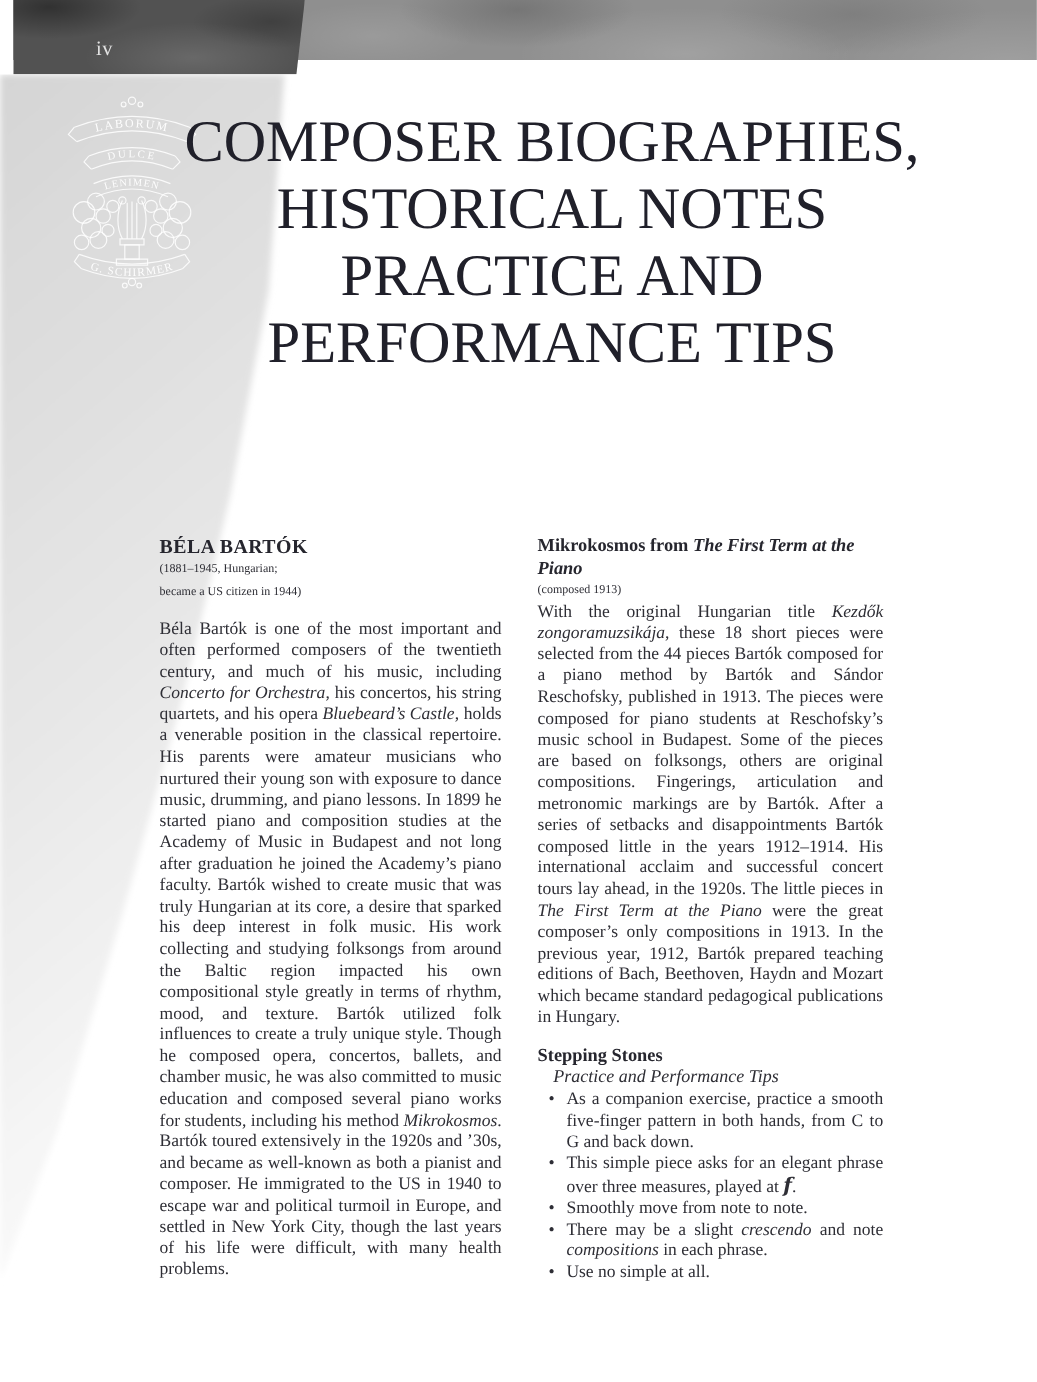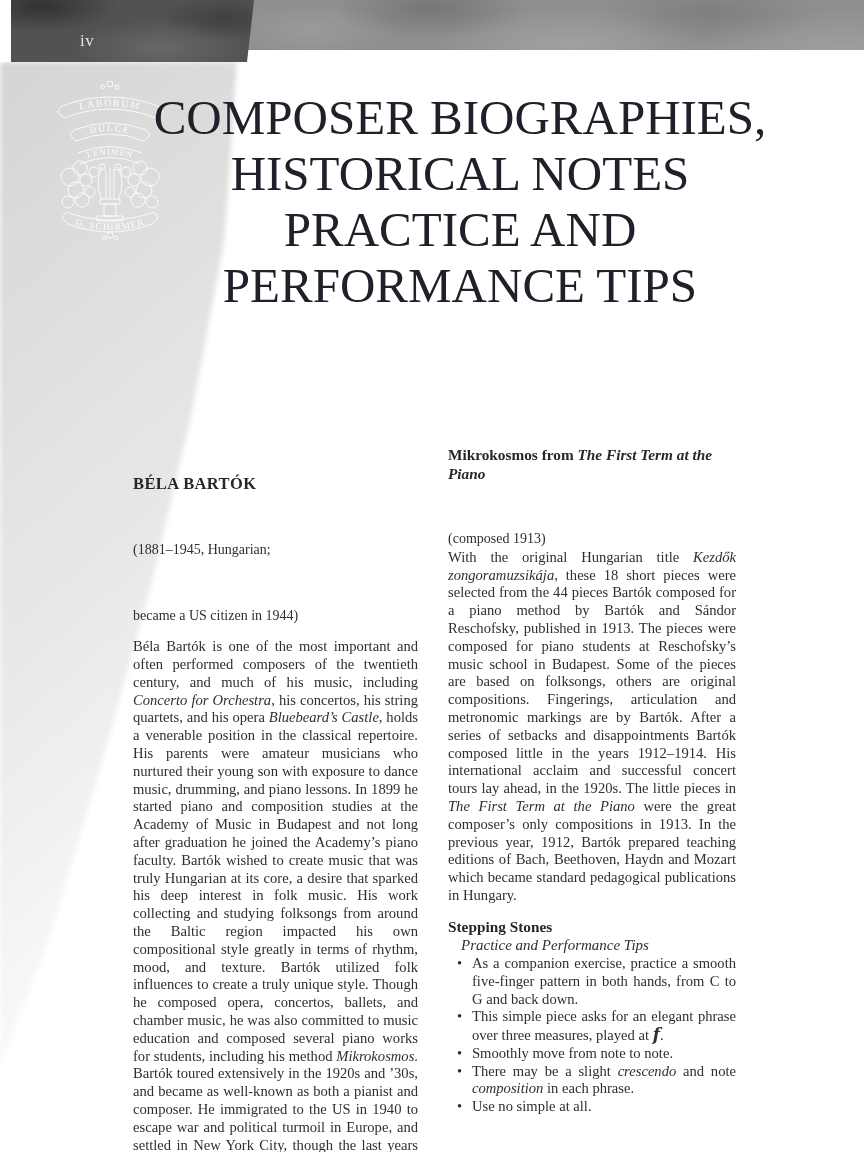--- a/index.html
+++ b/index.html
@@ -60,22 +60,22 @@
   .title-and  { font-size:21px; line-height:19px; margin:2px 0 13px 0; letter-spacing:2px; }
 
   
   .columns {
     position:absolute; top:446px; left:133px; width:603px;
     display:flex; gap:30px; color:#2e2e35;
   }
   .col-left  { width:285px; }
   .col-right { width:288px; }
 
-  .col-heading  { font-weight:bold; font-size:16.5px; line-height:20px; letter-spacing:0.4px; color:#26262e;margin-top:28px; }
-  .col-subline  { font-size:14px; line-height:18.6px;margin-top:47px; }
+  .col-heading  { font-weight:bold; font-size:16.5px; line-height:20px; letter-spacing:0.4px; color:#26262e; }
+  .col-subline  { font-size:10px; line-height:18.6px; }
   .col-heading2 { font-weight:bold; font-size:15.3px; line-height:18.6px; color:#26262e; }
 
   .body-par {
     margin:13px 0 0 0;
     font-size:14.6px; line-height:17.8px;
     text-align:justify;
   }
   .body-par.no-margin { margin-top:0; }
 
   .ss-heading { font-weight:bold; font-size:15.3px; line-height:18.6px; margin-top:13px; color:#26262e; }
@@ -204,19 +204,19 @@
       <div class="col-heading2"><span class="seg-bold">Mikrokosmos from </span><span class="seg-bold-italic">The First Term at the Piano</span></div>
       <div class="col-subline">(composed 1913)</div>
       <p class="body-par no-margin"><span>With the original Hungarian title </span><span class="seg-italic">Kezdők zongoramuzsikája</span><span>, these 18 short pieces were selected from the 44 pieces Bartók composed for a piano method by Bartók and Sándor Reschofsky, published in 1913. The pieces were composed for piano students at Reschofsky’s music school in Budapest. Some of the pieces are based on folksongs, others are original compositions. Fingerings, articulation and metronomic markings are by Bartók. After a series of setbacks and disappointments Bartók composed little in the years 1912–1914. His international acclaim and successful concert tours lay ahead, in the 1920s. The little pieces in </span><span class="seg-italic">The First Term at the Piano</span><span> were the great composer’s only compositions in 1913. In the previous year, 1912, Bartók prepared teaching editions of Bach, Beethoven, Haydn and Mozart which became standard pedagogical publications in Hungary.</span></p>
 
       <div class="ss-heading">Stepping Stones</div>
       <div class="ss-sub">Practice and Performance Tips</div>
       <ul class="tips">
         <li><span>As a companion exercise, practice a smooth five-finger pattern in both hands, from C to G and back down.</span></li>
         <li><span>This simple piece asks for an elegant phrase over three measures, played at </span><span class="seg-dynamic-f">f</span><span>.</span></li>
         <li><span>Smoothly move from note to note.</span></li>
-        <li><span>There may be a slight </span><span class="seg-italic">crescendo</span><span> and note </span><span class="seg-italic">composition</span><span> in each phrase.</span></li>
+        <li><span>There may be a slight </span><span class="seg-italic">crescendo</span><span> and note </span><span class="seg-italic">compositions</span><span> in each phrase.</span></li>
         <li><span>Use no simple at all.</span></li>
       </ul>
     </div>
 
   </div>
 </div>
 
 </body></html>

